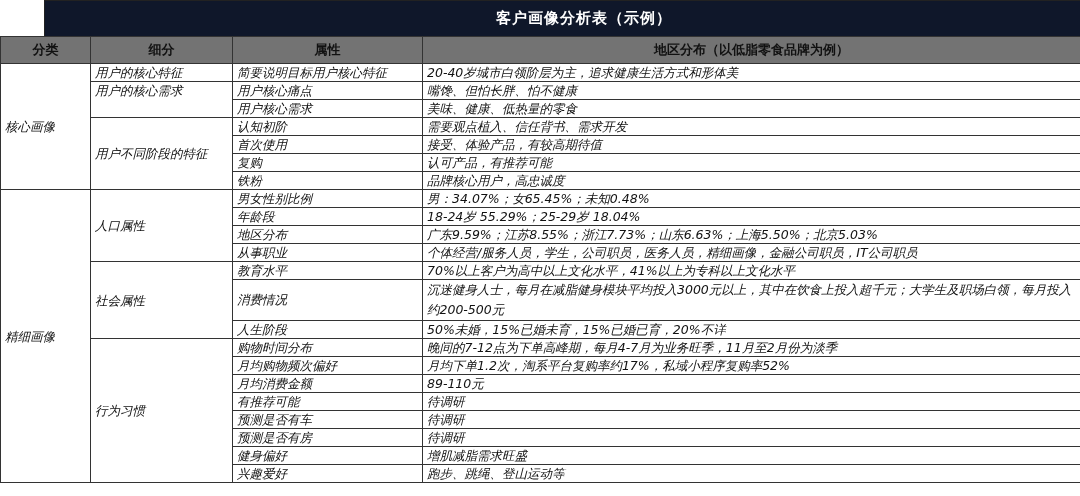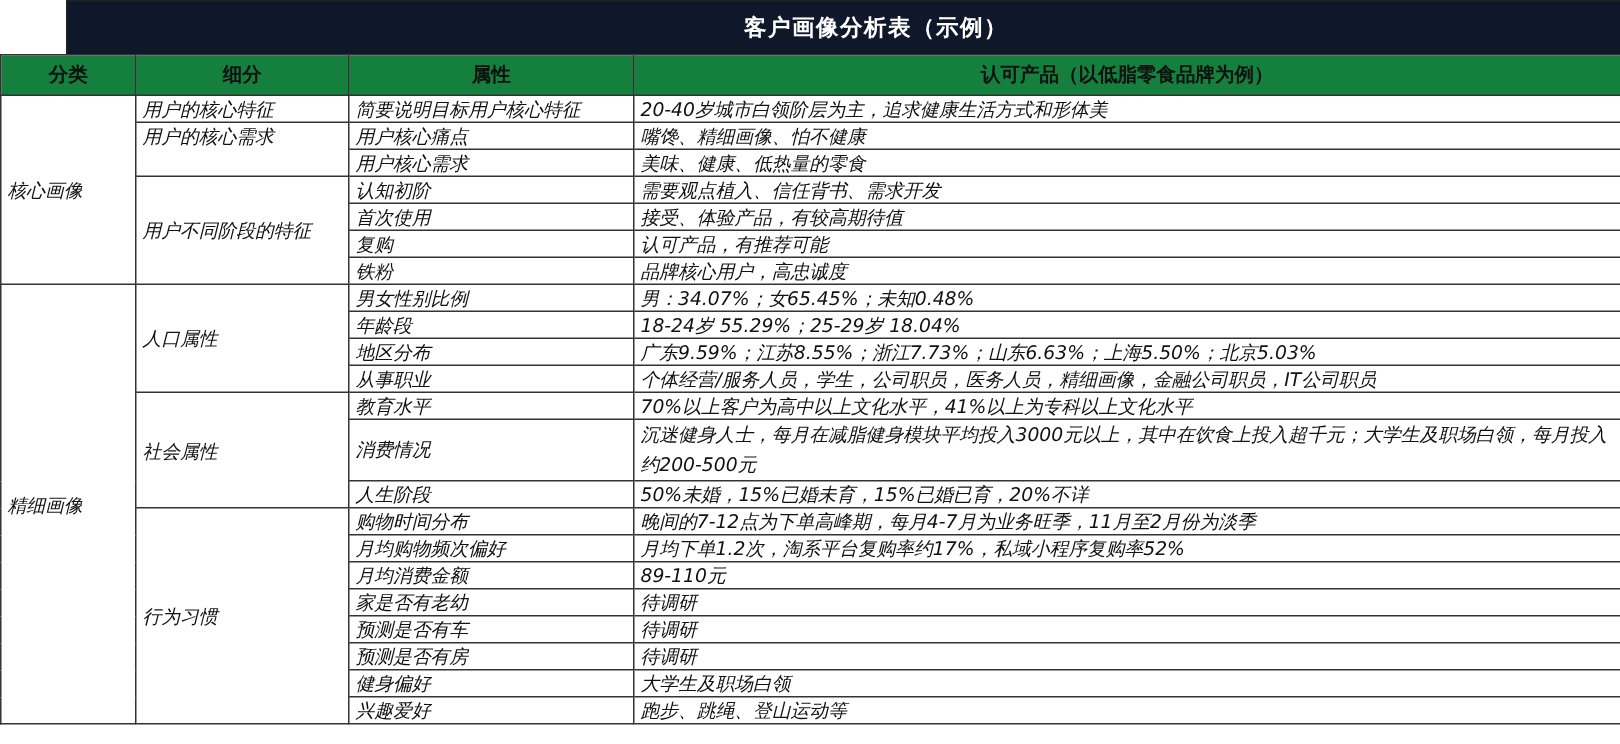--- a/index.html
+++ b/index.html
@@ -13,21 +13,21 @@
   }
   table {
     position: absolute; left: 0; top: 36px; width: 1080px; border-collapse: collapse; table-layout: fixed;
     font-size: 12.5px; color: #111;
   }
   col.c1 { width: 90px; }
   col.c2 { width: 142px; }
   col.c3 { width: 190px; }
   col.c4 { width: 658px; }
   th {
-    background: #15803d; font-weight: bold; font-size: 13px; height: 26px;
+    background: #737373; font-weight: bold; font-size: 13px; height: 26px;
     border: 1px solid #333; text-align: center; padding: 0;
   }
   td {
     border: 1px solid #333; padding: 0 4px; height: 17px; line-height: 17px;
     white-space: nowrap; overflow: hidden; vertical-align: middle; font-style: italic;
   }
   td.wrapcell { white-space: normal; line-height: 20px; height: 40px; }
   td.cat { vertical-align: middle; }
   td.sub { vertical-align: middle; }
   td.sub-top { vertical-align: top; margin-top: 32px; }
@@ -44,35 +44,35 @@
         <col class="c1">
         <col class="c2">
         <col class="c3">
         <col class="c4">
       </colgroup>
     <thead>
       <tr>
         <th>分类</th>
         <th>细分</th>
         <th>属性</th>
-        <th>认可产品（以低脂零食品牌为例）</th>
+        <th>地区分布（以低脂零食品牌为例）</th>
       </tr>
     </thead>
     <tbody>
 
       <tr>
         <td class="cat" rowspan="7">核心画像</td>
         <td class="sub">用户的核心特征</td>
         <td>简要说明目标用户核心特征</td>
         <td>20-40岁城市白领阶层为主，追求健康生活方式和形体美</td>
       </tr>
       <tr>
         <td class="sub-top" rowspan="2">用户的核心需求</td>
         <td>用户核心痛点</td>
-        <td>嘴馋、精细画像、怕不健康</td>
+        <td>嘴馋、但怕长胖、怕不健康</td>
       </tr>
       <tr class="thin">
         <td>用户核心需求</td>
         <td>美味、健康、低热量的零食</td>
       </tr>
       <tr>
         <td class="sub" rowspan="4">用户不同阶段的特征</td>
         <td>认知初阶</td>
         <td>需要观点植入、信任背书、需求开发</td>
       </tr>
@@ -127,34 +127,34 @@
       </tr>
       <tr>
         <td>月均购物频次偏好</td>
         <td>月均下单1.2次，淘系平台复购率约17%，私域小程序复购率52%</td>
       </tr>
       <tr>
         <td>月均消费金额</td>
         <td>89-110元</td>
       </tr>
       <tr>
-        <td>家是否有老幼</td>
+        <td>有推荐可能</td>
         <td>待调研</td>
       </tr>
       <tr>
         <td>预测是否有车</td>
         <td>待调研</td>
       </tr>
       <tr>
         <td>预测是否有房</td>
         <td>待调研</td>
       </tr>
       <tr>
         <td>健身偏好</td>
-        <td>大学生及职场白领</td>
+        <td>增肌减脂需求旺盛</td>
       </tr>
       <tr>
         <td>兴趣爱好</td>
         <td>跑步、跳绳、登山运动等</td>
       </tr>
     </tbody>
   </table>
 </div>
 
 </body></html>

